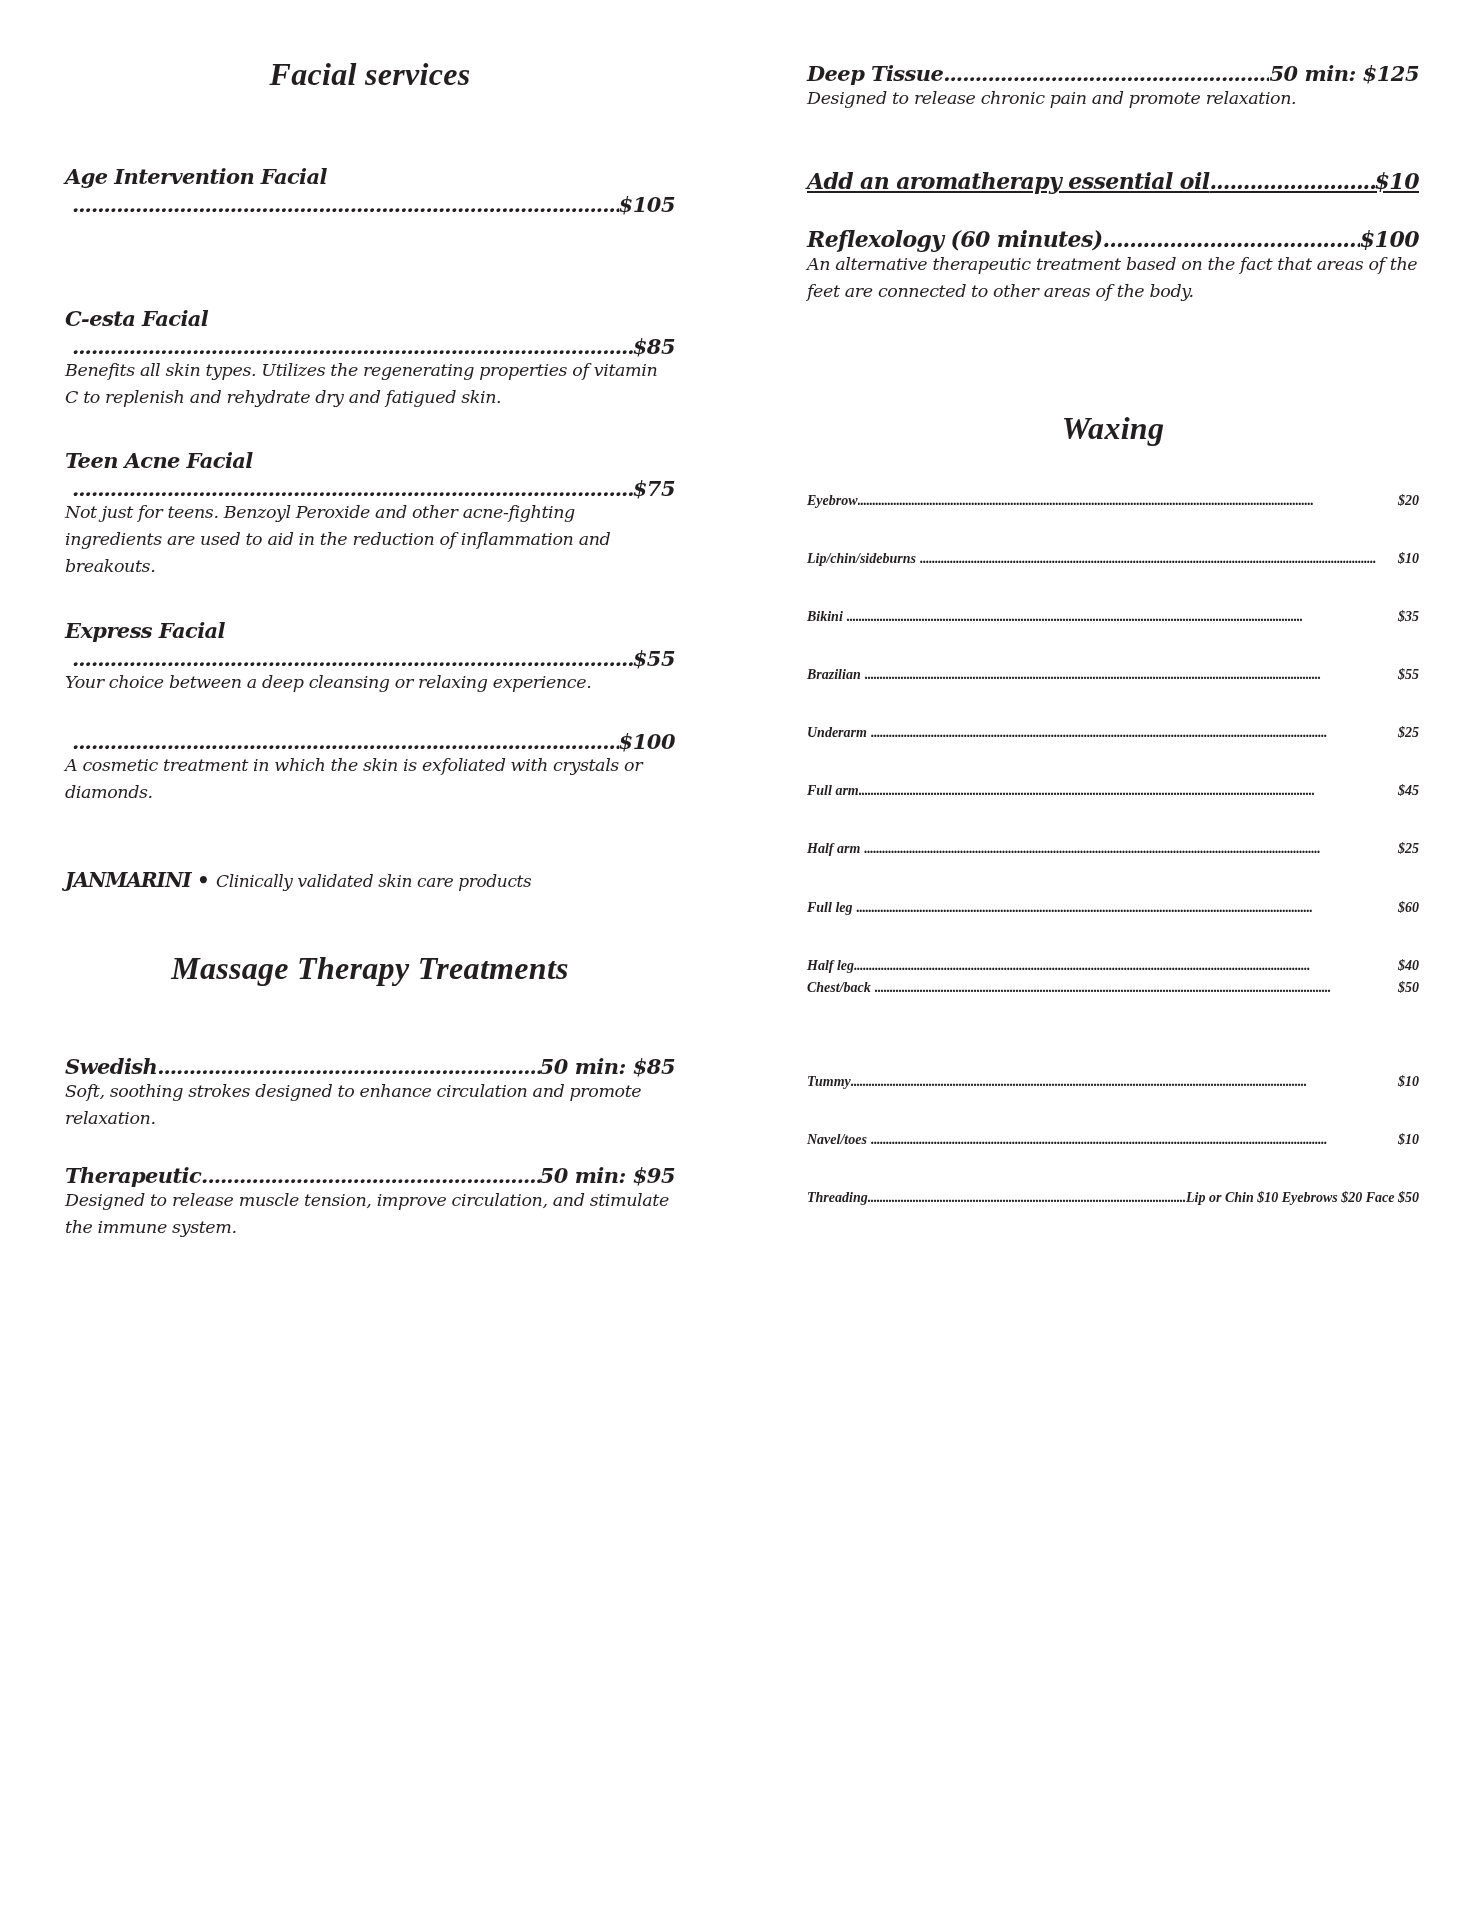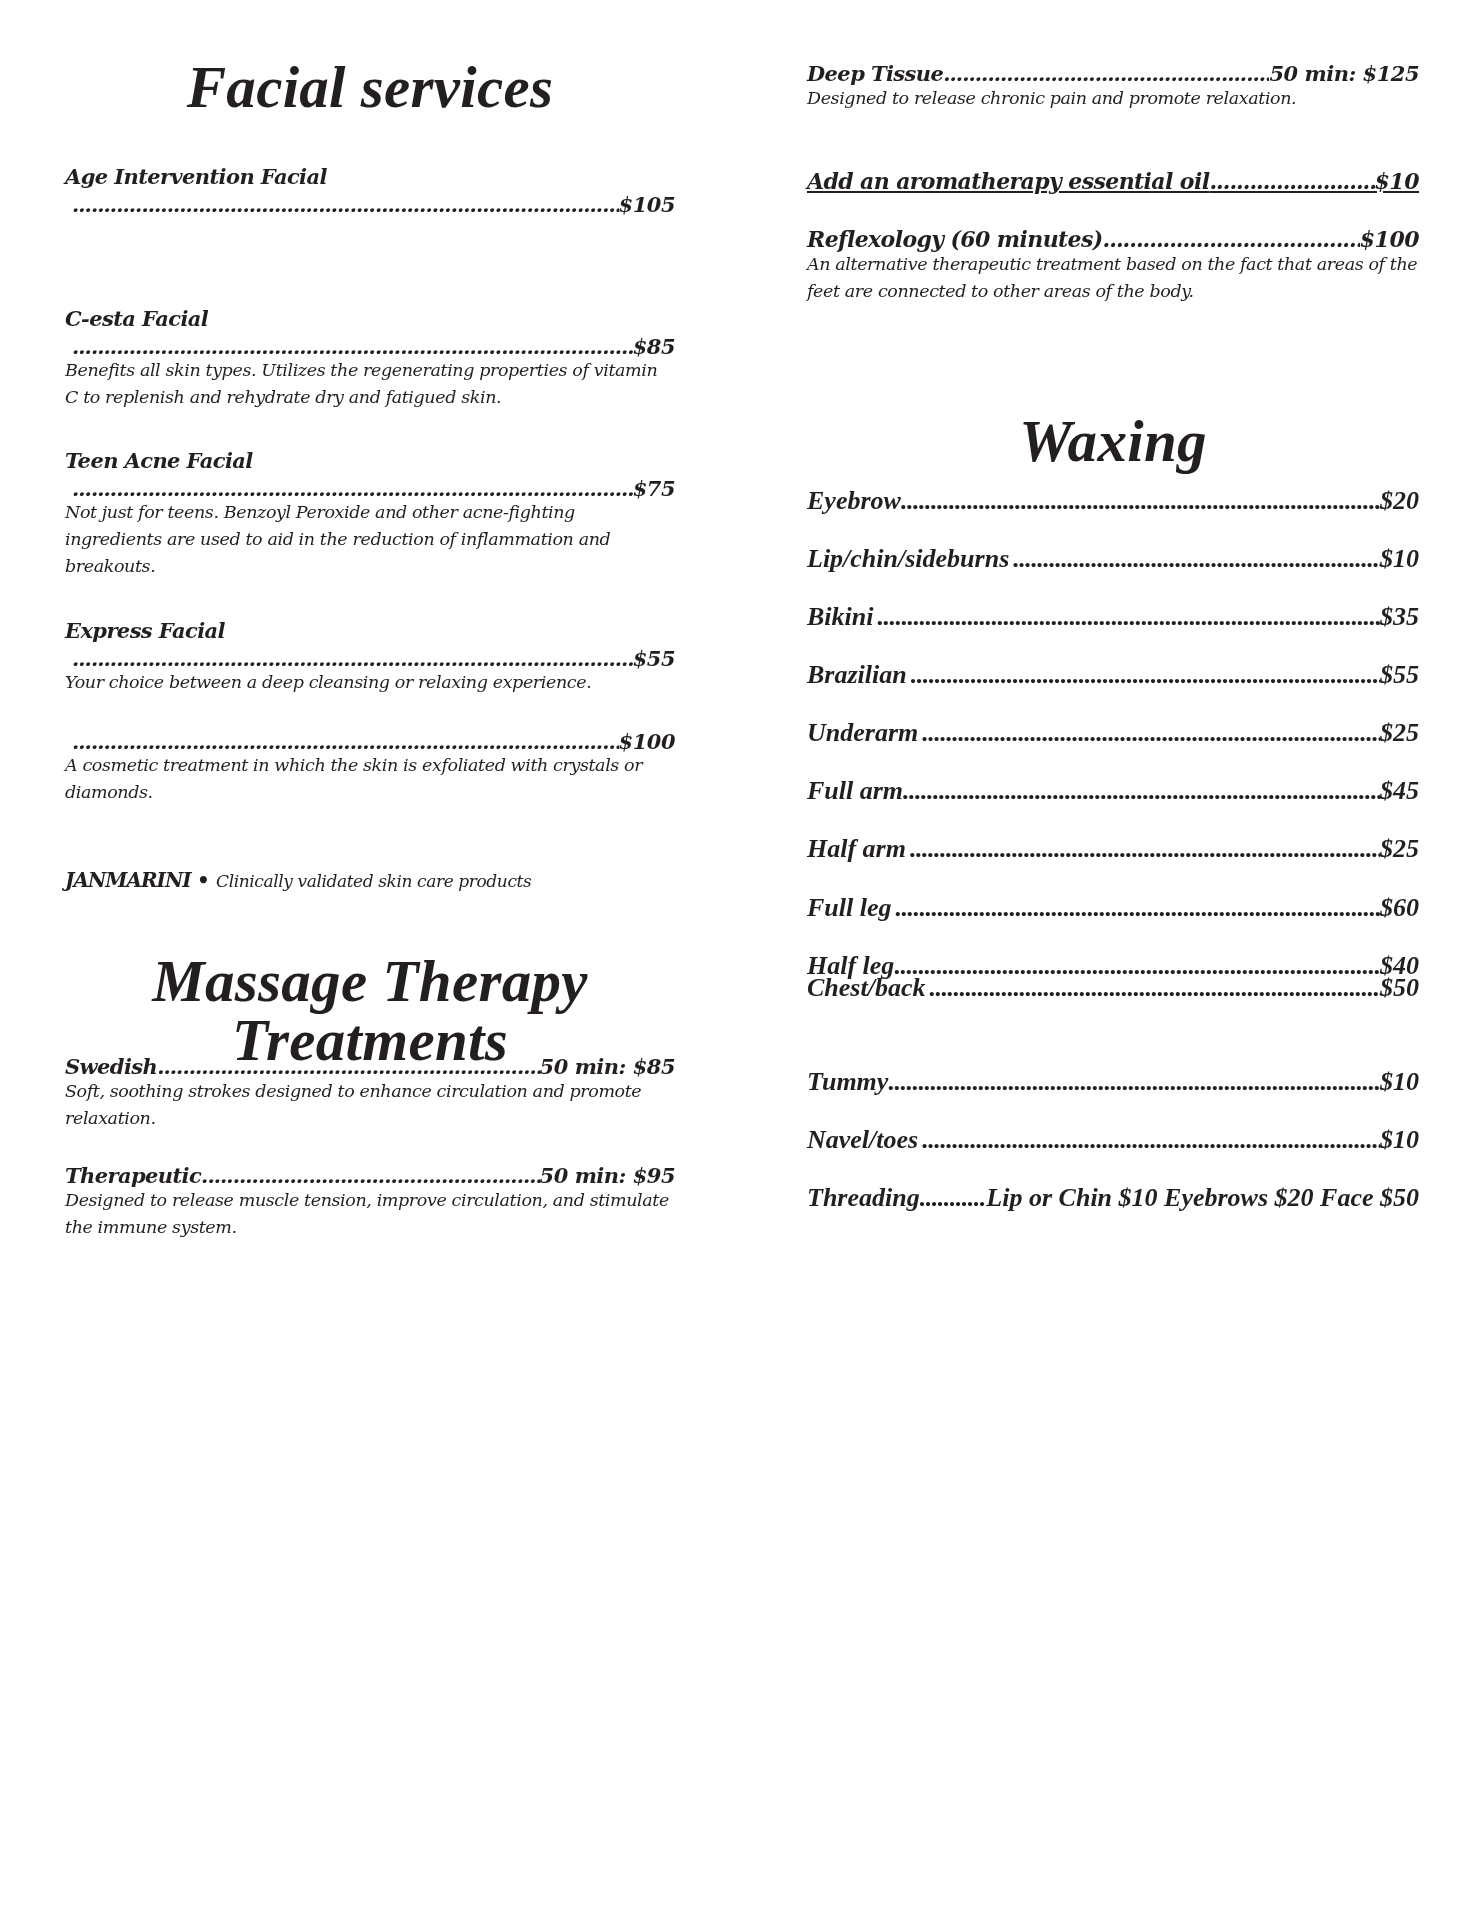--- a/index.html
+++ b/index.html
@@ -8,21 +8,21 @@
     color: #231f20;
     font-family: "DejaVu Serif", "Liberation Serif", serif;
   }
   .col { position: absolute; top: 0; }
   .col-left { left: 65px; width: 610px; }
   .col-right { left: 807px; width: 612px; }
 
   .section-title {
     font-family: "Liberation Serif", serif;
     font-style: italic; font-weight: bold;
-    font-size: 59px; text-align: center; margin: 0; line-height: 1;
+    font-size: 32px; text-align: center; margin: 0; line-height: 1;
     letter-spacing: 0.3px;
   }
 
   
   .svc-name {
     font-family: "DejaVu Serif", serif; font-style: italic; font-weight: bold;
     font-size: 21px; line-height: 28px; letter-spacing: -0.6px;
   }
   .leader-row {
     display: flex; align-items: baseline;
@@ -36,21 +36,21 @@
   .desc {
     font-family: "DejaVu Serif", serif; font-style: italic; font-weight: normal;
     font-size: 17.5px; line-height: 27px; letter-spacing: -0.4px;
   }
 
   
   .wax-row {
     position: absolute; left: 0; right: 0;
     display: flex; align-items: baseline;
     font-family: "Liberation Serif", serif; font-style: italic; font-weight: bold;
-    font-size: 26px; line-height: 28px;
+    font-size: 14px; line-height: 28px;
   }
   .wax-row .dots { flex: 1; overflow: hidden; white-space: nowrap; letter-spacing: -0.5px; }
   .wax-row .label, .wax-row .price { white-space: nowrap; }
 
   .abs { position: absolute; left: 0; right: 0; }
 
   .brand-line { font-size: 20px; line-height: 28px; }
   .brand-line .brand {
     font-family: "DejaVu Serif", serif; font-style: italic; font-weight: bold; letter-spacing: -1px;
   }

